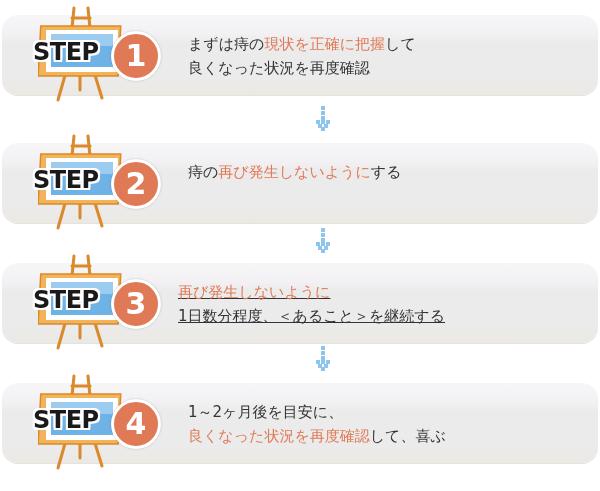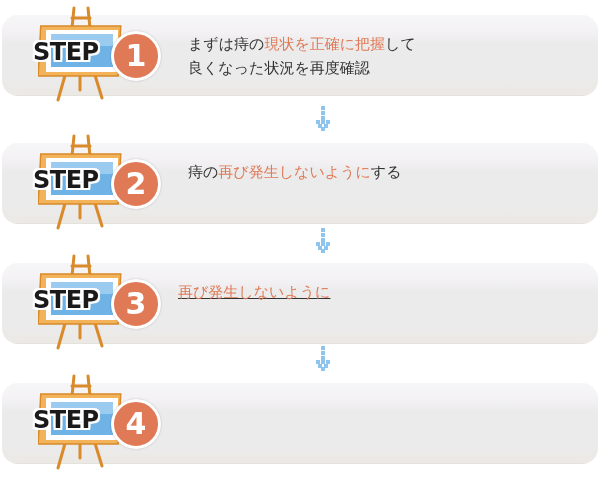--- a/index.html
+++ b/index.html
@@ -89,20 +89,21 @@
   </g>
   <rect x="4" y="24" width="80" height="50" fill="#f2b35b" stroke="#d98a2b" stroke-width="1.5" transform="skewX(-3)"></rect>
   <rect x="8" y="28" width="72" height="42" fill="#ffffff"></rect>
   <rect x="13" y="32" width="62" height="33" fill="#6fb2e6"></rect>
   <rect x="13" y="32" width="62" height="12" fill="#9ccbf0"></rect>
 </svg></div>
       <div class="step-label">STEP</div>
       <div class="badge">3</div>
       <div class="text wide">
         <div><span class="hl">再び発生しないように</span></div>
+        <div><span>1日数分程度、＜あること＞を継続する</span></div>
       </div>
     </div>
     <div class="step" style="top: 370px;">
       <div class="panel"></div>
       <div class="easel">
 <svg viewBox="0 0 92 100" width="92" height="100">
   <g stroke="#d98a2b" stroke-width="3" fill="none" stroke-linecap="round">
     <line x1="36" y1="6" x2="34" y2="26"></line>
             <line x1="50" y1="6" x2="52" y2="26"></line>
     <line x1="34" y1="16" x2="52" y2="16"></line>
@@ -110,20 +111,24 @@
             <line x1="56" y1="70" x2="64" y2="96"></line>
     <line x1="42" y1="70" x2="42" y2="88"></line>
   </g>
   <rect x="4" y="24" width="80" height="50" fill="#f2b35b" stroke="#d98a2b" stroke-width="1.5" transform="skewX(-3)"></rect>
   <rect x="8" y="28" width="72" height="42" fill="#ffffff"></rect>
   <rect x="13" y="32" width="62" height="33" fill="#6fb2e6"></rect>
   <rect x="13" y="32" width="62" height="12" fill="#9ccbf0"></rect>
 </svg></div>
       <div class="step-label">STEP</div>
       <div class="badge">4</div>
+      <div class="text">
+        <div><span>1～2ヶ月後を目安に、</span></div>
+        <div><span class="hl">良くなった状況を再度確認</span><span>して、喜ぶ</span></div>
+      </div>
     </div>
     <div class="arrow" style="top: 106px;">
       <i style="left: 8px; top: 0px; background: rgb(142, 197, 239);"></i>
       <i style="left: 8px; top: 5px; background: rgb(142, 197, 239);"></i>
       <i style="left: 8px; top: 10px; background: rgb(142, 197, 239);"></i>
       <i style="left: 3px; top: 14px; background: rgb(142, 197, 239);"></i>
       <i style="left: 13px; top: 14px; background: rgb(142, 197, 239);"></i>
       <i style="left: 8px; top: 14px; background: rgb(142, 197, 239);"></i>
       <i style="left: 5px; top: 18px; background: rgb(142, 197, 239);"></i>
       <i style="left: 11px; top: 18px; background: rgb(142, 197, 239);"></i>

